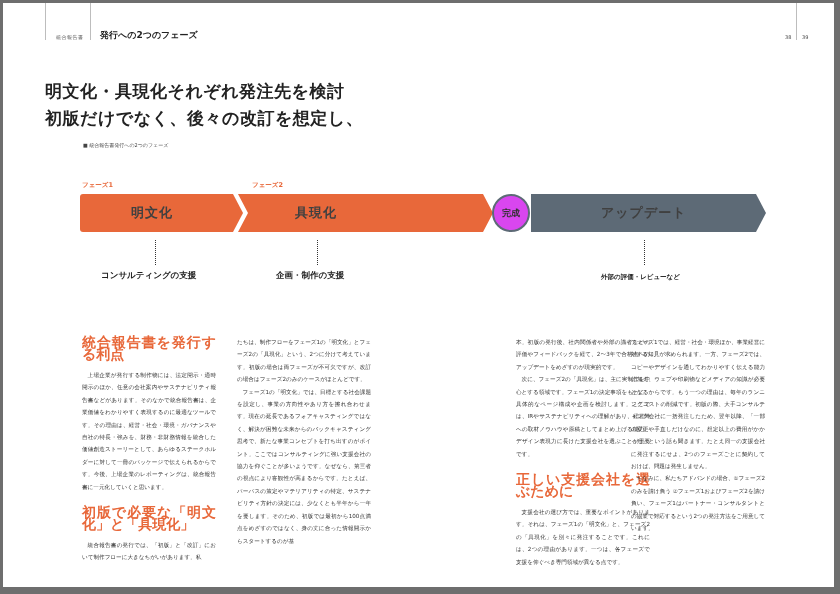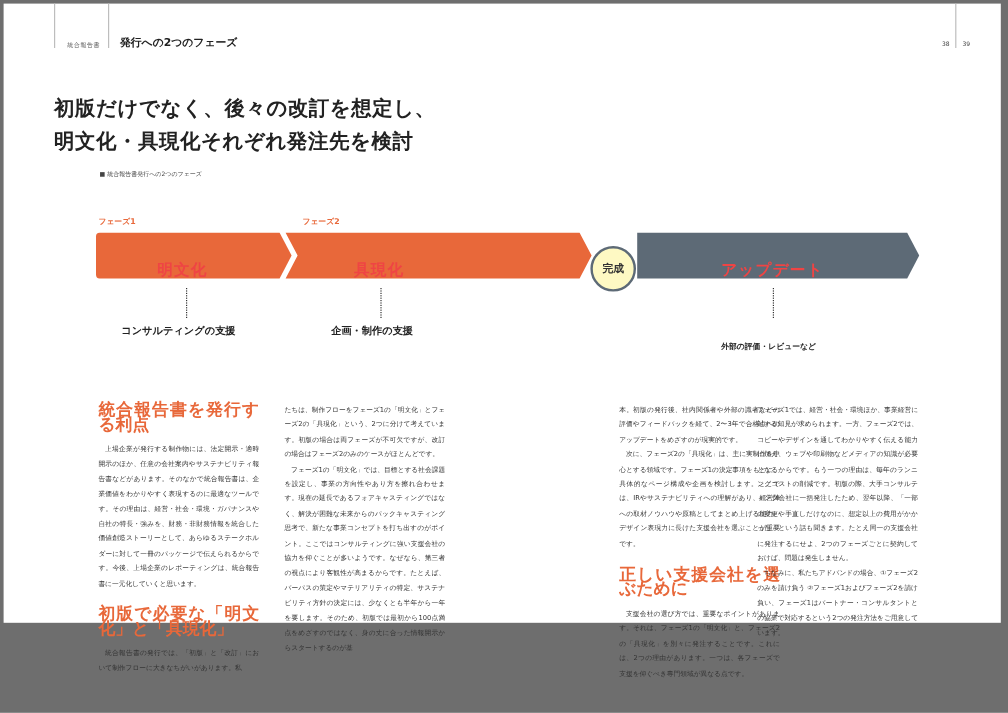--- a/index.html
+++ b/index.html
@@ -1,53 +1,53 @@
 <!DOCTYPE html>
 <html><head>
 <meta charset="utf-8">
 <style>
   html, body { margin:0; padding:0; }
   body { width:840px; height:594px; background:#6e6e6e; position:relative; overflow:hidden;
          font-family:"DejaVu Sans", sans-serif; color:#222; }
-  .page { position:absolute; left:3px; top:3px; width:831px; height:516px; background:#fff; }
+  .page { position:absolute; left:3px; top:3px; width:831px; height:584px; background:#fff; }
   .hdr-vline { position:absolute; top:0; width:1px; background:#bdbdbd; height:37px; }
   .section-label { position:absolute; left:53px; top:31px; font-size:5px; color:#555; letter-spacing:0.5px; }
   .hdr-title { position:absolute; left:97px; top:26px; font-size:9px; color:#222; font-weight:bold; }
   .pno { position:absolute; top:31px; font-size:5px; color:#444; }
   .headline { position:absolute; left:42px; top:75px; font-size:17px; font-weight:bold; line-height:27px; color:#222; letter-spacing:0.5px; }
   .fig-caption { position:absolute; left:80px; top:139px; font-size:5px; color:#444; }
   .phase-label { position:absolute; top:178px; font-size:6.5px; font-weight:bold; color:#e8683a; }
   .flow { position:absolute; left:0; top:0; }
-  .bar-text { position:absolute; top:201px; color:#ef4444; font-size:13px; font-weight:bold; letter-spacing:1px;margin-top:12px; }
-  .done-circle { position:absolute; left:489px; top:202px; width:38px; height:38px; border:2px solid #5d6a76; border-radius:50%; background:#fef9c3;
+  .bar-text { position:absolute; top:201px; color:#404040; font-size:13px; font-weight:bold; letter-spacing:1px; }
+  .done-circle { position:absolute; left:489px; top:191px; width:38px; height:38px; border:2px solid #5d6a76; border-radius:50%; background:#d946ef;
                  box-sizing:border-box; display:flex; align-items:center; justify-content:center; font-size:9px; font-weight:bold; color:#333; }
   .dotline { position:absolute; width:0; border-left:1px dotted #333; height:25px; top:237px; }
   .sub-label { position:absolute; top:267px; font-size:8.5px; font-weight:bold; color:#222; white-space:nowrap; }
-  .sub-label.small { font-size:6.5px; top:282px; }
+  .sub-label.small { font-size:6.5px; top:270px; }
   .col { position:absolute; font-size:5.6px; line-height:12.4px; color:#333; text-align:justify; }
   .col p { margin:0; text-indent:1em; }
   .col p.noindent { text-indent:0; }
   .col h3 { margin:0 0 9px 0; font-size:14px; color:#e8683a; font-weight:bold; line-height:12px; }
 </style>
 </head>
 <body>
 
 <div class="page">
 
   <div class="hdr-vline" style="left:42px;"></div>
   <div class="hdr-vline" style="left:87px;"></div>
   <div class="section-label">統合報告書</div>
   <div class="hdr-title">発行への2つのフェーズ</div>
   <div class="pno" style="left:782px;">38</div>
   <div class="hdr-vline" style="left:793px;"></div>
   <div class="pno" style="left:799px;">39</div>
 
   <div class="headline">
+    <div>明文化・具現化それぞれ発注先を検討</div>
     <div>初版だけでなく、後々の改訂を想定し、</div>
-    <div>明文化・具現化それぞれ発注先を検討</div>
   </div>
 
   <div class="fig-caption">■ 統合報告書発行への2つのフェーズ</div>
 
   <div class="phase-label" style="left:79px;">フェーズ1</div>
   <div class="phase-label" style="left:232px;margin-left:17px;">フェーズ2</div>
 
   <svg class="flow" width="831" height="260">
     <path d="M80,191 L230,191 L240,210 L230,229 L80,229 Q77,229 77,226 L77,194 Q77,191 80,191 Z" fill="#e8683a"></path>
     <path d="M235,191 L480,191 L490,210 L480,229 L235,229 L245,210 Z" fill="#e8683a"></path>

